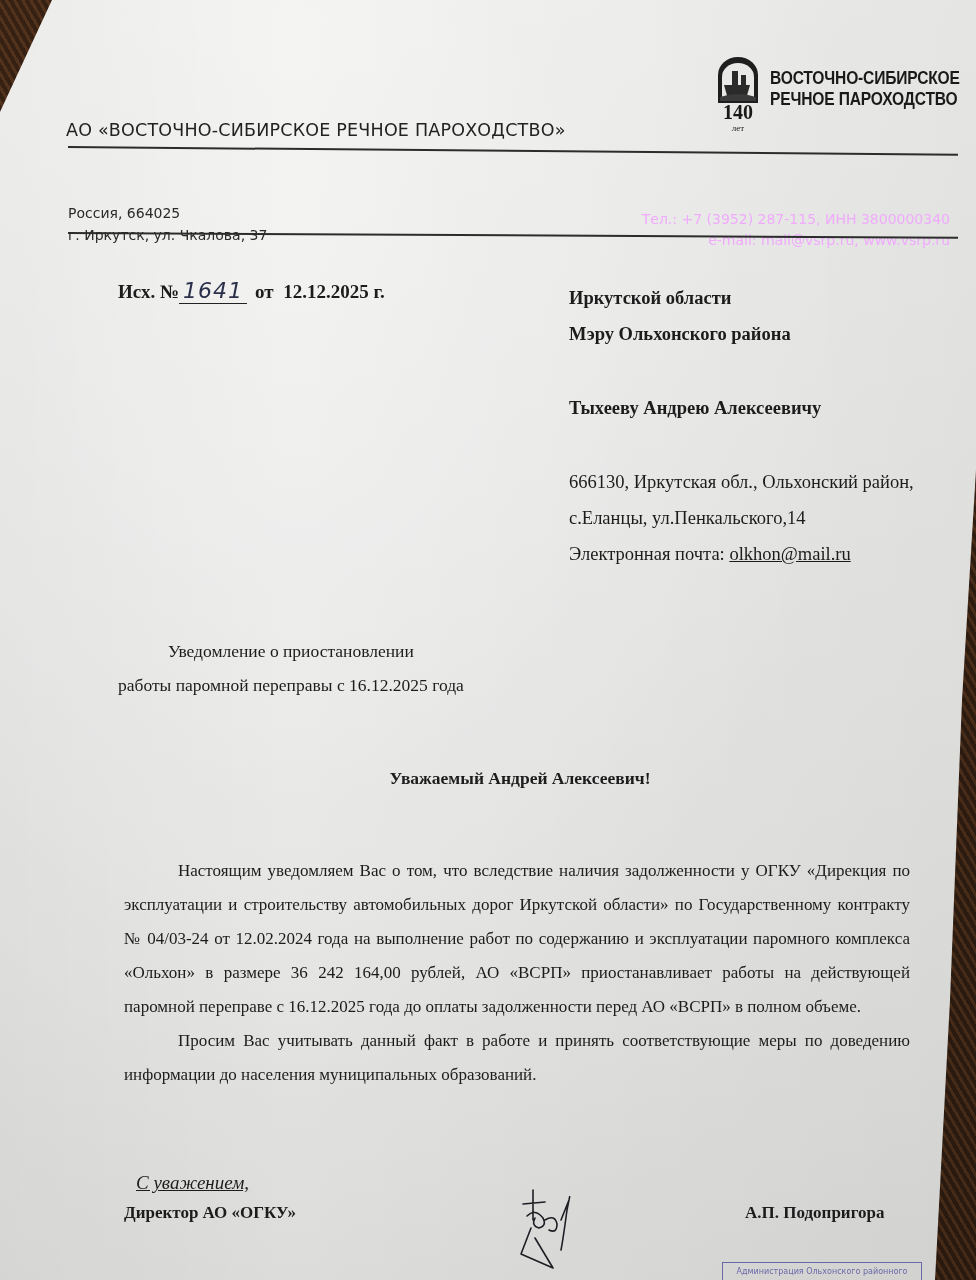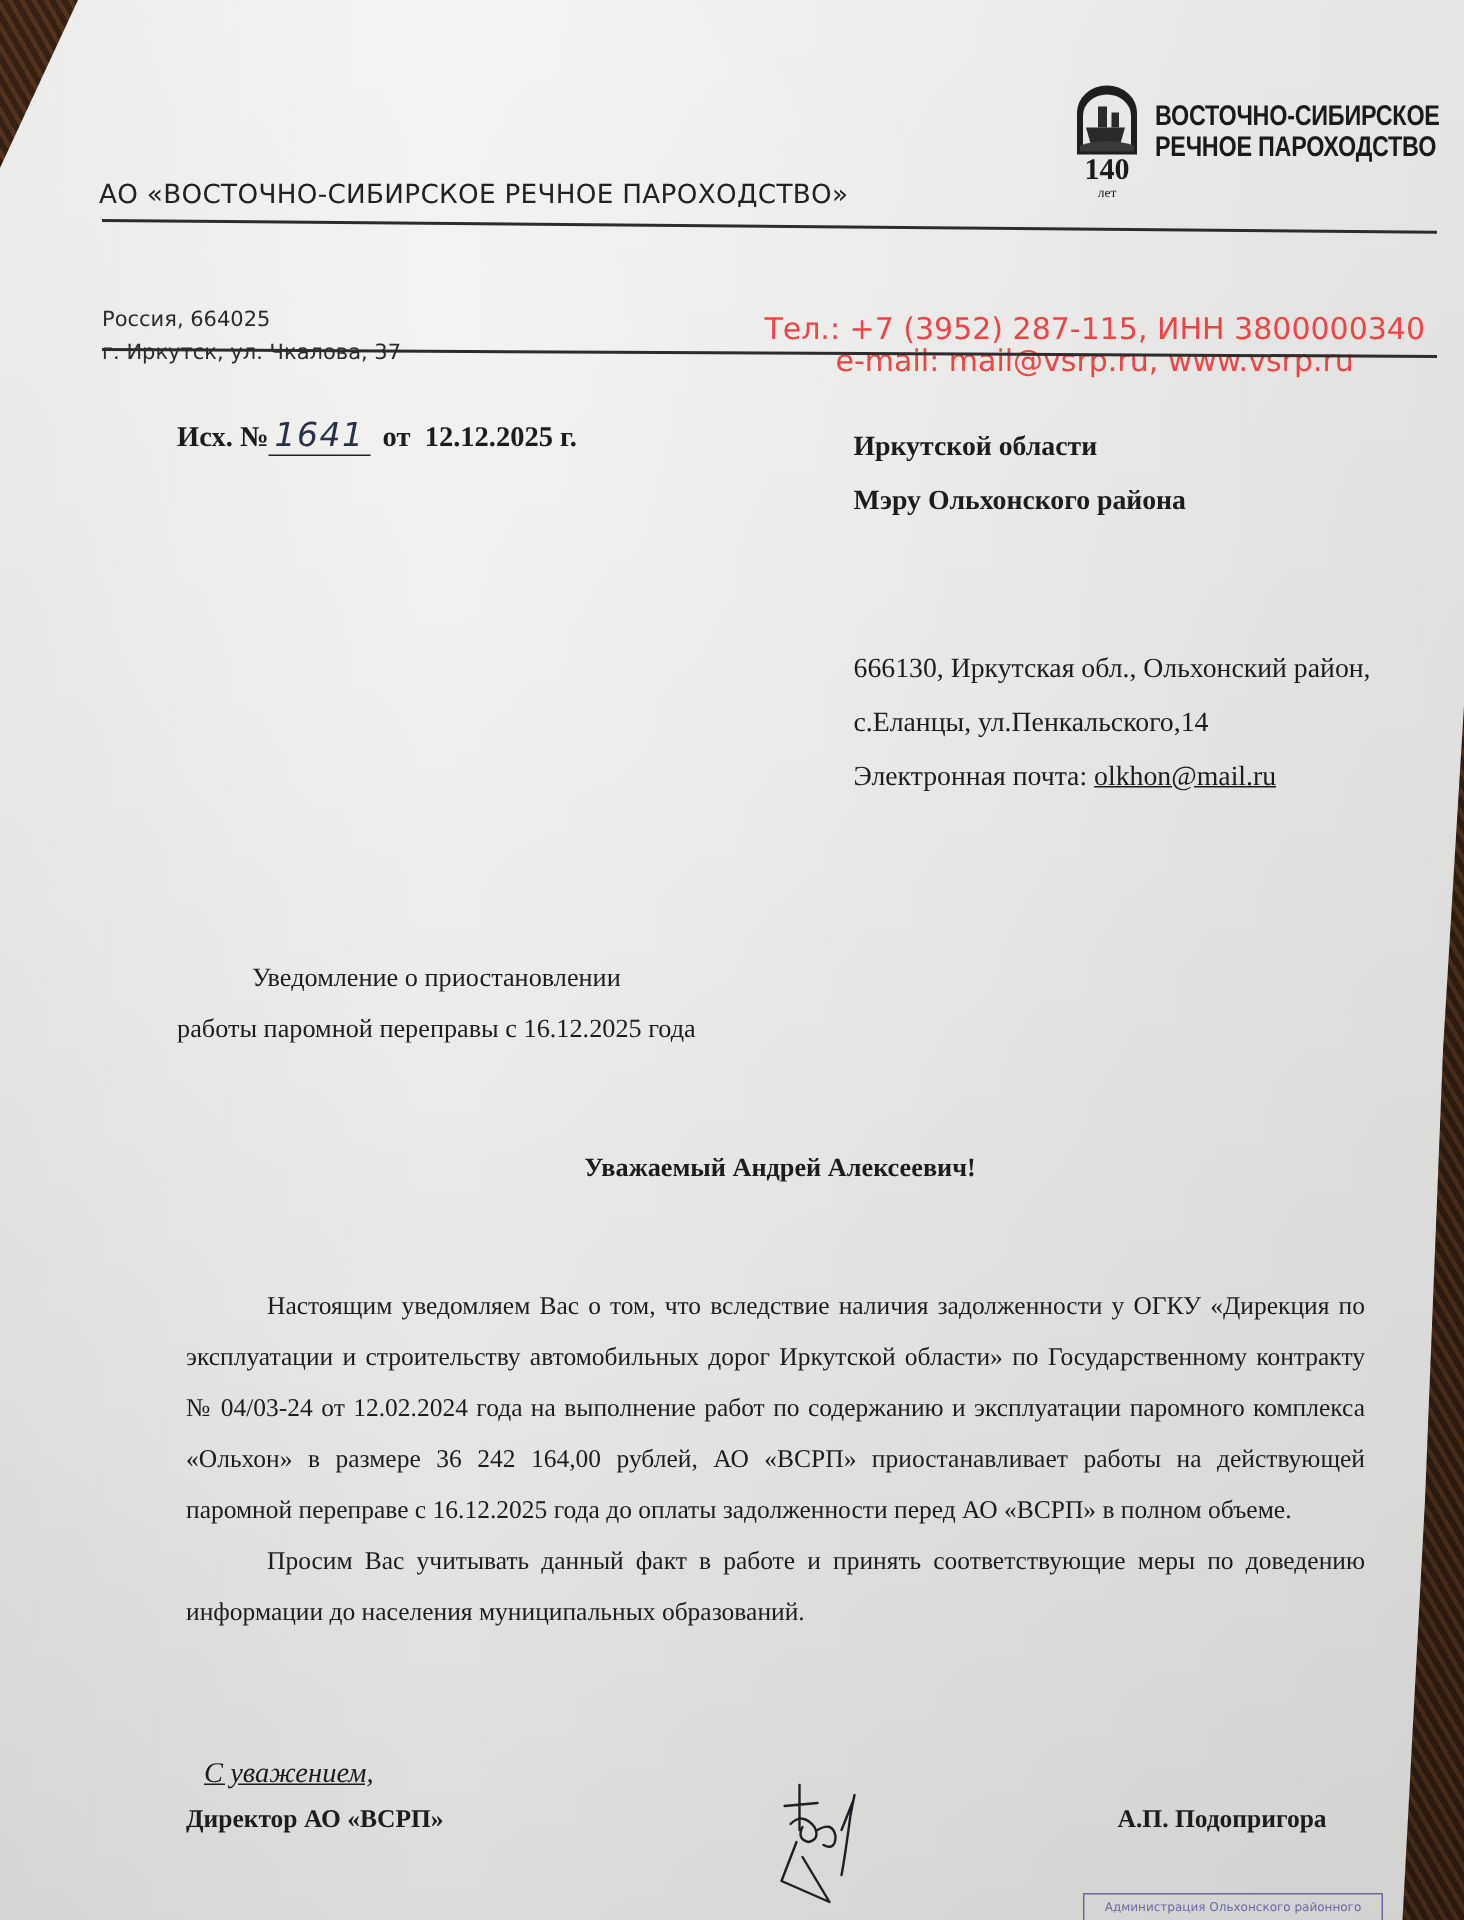--- a/index.html
+++ b/index.html
@@ -32,21 +32,21 @@
   .org-name { left: 66px; top: 88px; font-size: 17.5px; letter-spacing: 0.2px; color: #222; }
   .logo { left: 714px; top: 55px; width: 245px; height: 80px; }
   .logo-emblem { left: 0; top: 0; width: 48px; height: 78px; }
   .logo-text { left: 56px; top: 12px; font-family: "Liberation Sans Narrow", "Liberation Sans", sans-serif; font-weight: bold; font-size: 19px; line-height: 21px; color: #1a1a1a; transform: scaleX(0.82); transform-origin: left top; white-space: nowrap; letter-spacing: -0.2px; }
 
   .rule { height: 2px; background: #2c2c2c; }
   .rule1 { left: 68px; top: 146px; width: 890px; transform: rotate(0.5deg); transform-origin: left; }
   .rule2 { left: 68px; top: 232px; width: 890px; transform: rotate(0.3deg); transform-origin: left; }
 
   .addr { left: 68px; top: 170px; font-size: 14px; line-height: 22px; color: #2a2a2a; }
-  .contact { right: 26px; top: 177px; font-size: 20px; line-height: 21px; text-align: center; color: #ef4444; }
+  .contact { right: 26px; top: 177px; font-size: 14px; line-height: 21px; text-align: right; color: #f0abfc; }
 
   .outgoing { left: 118px; top: 278px; font-size: 19px; font-weight: bold; }
   .outgoing .num {
     display: inline-block; font-family: "DejaVu Sans", sans-serif; font-weight: normal; font-style: italic;
     font-size: 22px; color: #2a2f4a; border-bottom: 1.5px solid #222; padding: 0 4px; margin: 0 8px 0 0; letter-spacing: 1px;
   }
 
   .recipient { left: 569px; top: 280px; font-size: 18.5px; line-height: 36px; }
   .recipient .b { font-weight: bold; }
   .recipient .gap { height: 38px; }
@@ -107,20 +107,21 @@
 <div class="abs rule rule2"></div>
 
 <div class="abs outgoing">
   <span>Исх. №</span><span class="num">1641</span><span>от</span>&nbsp;&nbsp;<span>12.12.2025 г.</span>
 </div>
 
 <div class="abs recipient">
   <div class="b">Иркутской области</div>
   <div class="b">Мэру Ольхонского района</div>
   <div class="gap"></div>
+  <div class="b">Тыхееву Андрею Алексеевичу</div>
   <div class="gap2"></div>
   <div>666130, Иркутская обл., Ольхонский район,</div>
   <div>с.Еланцы, ул.Пенкальского,14</div>
   <div>
     <span>Электронная почта: </span><span class="email-link">olkhon@mail.ru</span>
   </div>
 </div>
 
 <div class="abs subject">
   <div>Уведомление о приостановлении</div>
@@ -128,19 +129,19 @@
 </div>
 
 <div class="abs greeting">Уважаемый Андрей Алексеевич!</div>
 
 <div class="abs body-text">
   <p>Настоящим уведомляем Вас о том, что вследствие наличия задолженности у ОГКУ «Дирекция по эксплуатации и строительству автомобильных дорог Иркутской области» по Государственному контракту № 04/03-24 от 12.02.2024 года на выполнение работ по содержанию и эксплуатации паромного комплекса «Ольхон» в размере 36 242 164,00 рублей, АО «ВСРП» приостанавливает работы на действующей паромной переправе с 16.12.2025 года до оплаты задолженности перед АО «ВСРП» в полном объеме.</p>
   <p>Просим Вас учитывать данный факт в работе и принять соответствующие меры по доведению информации до населения муниципальных образований.</p>
 </div>
 
 <div class="abs signoff">С уважением,</div>
-<div class="abs signer-title">Директор АО «ВСРП»</div>
+<div class="abs signer-title">Директор АО «ОГКУ»</div>
 <svg class="abs signature" viewBox="0 0 100 95">
   <path d="M28 10 L28 40 M18 24 L40 22 M22 36 Q30 28 38 38 Q42 46 34 48 Q26 46 30 38 M40 40 Q50 34 52 44 Q52 54 44 50 M56 40 Q60 30 64 20 Q66 10 62 30 Q58 60 56 70 M26 48 L16 74 L48 88 L30 58" fill="none" stroke="#1e1e24" stroke-width="1.6" stroke-linecap="round" stroke-linejoin="round"></path>
 </svg>
 <div class="abs signer-name">А.П. Подопригора</div>
 
 <div class="abs stamp">Администрация Ольхонского районного</div>
 
 </body></html>

